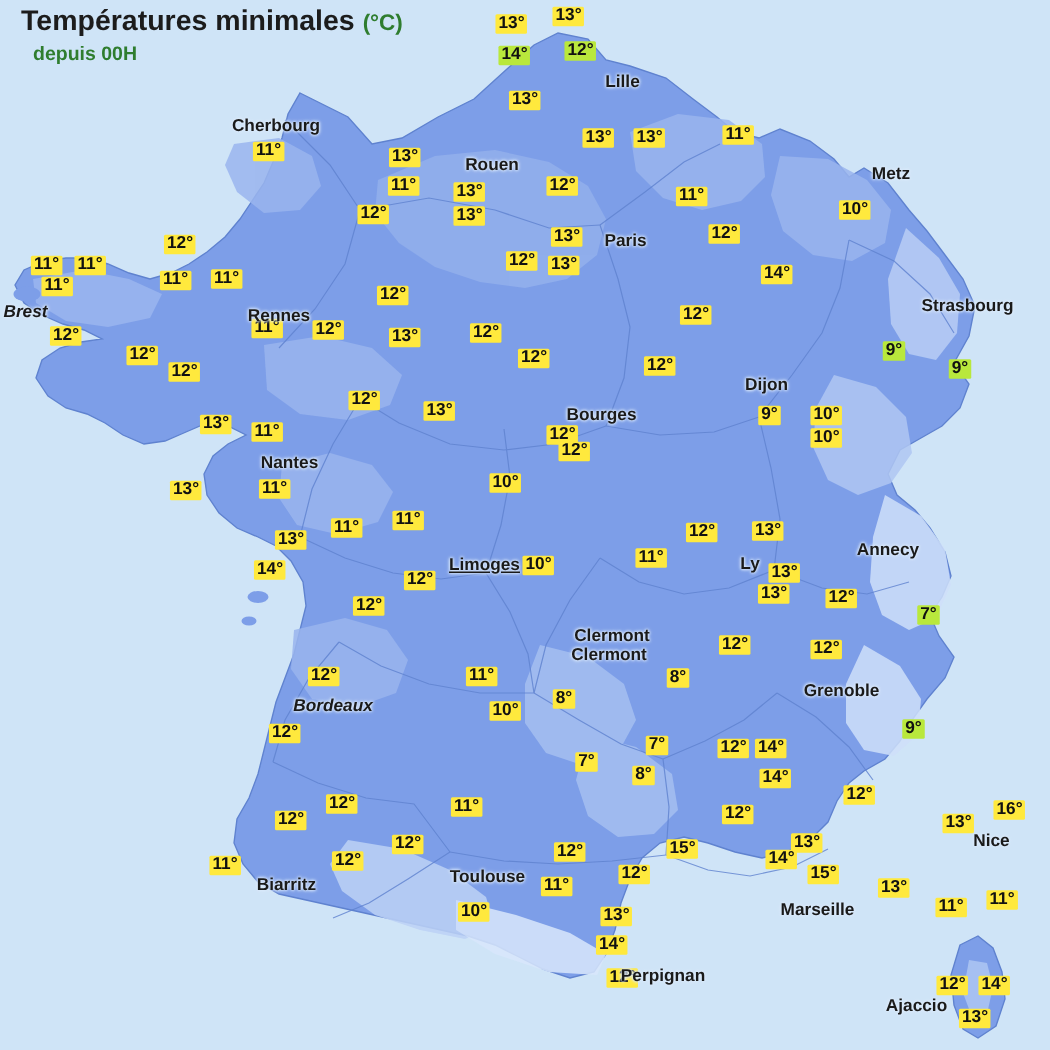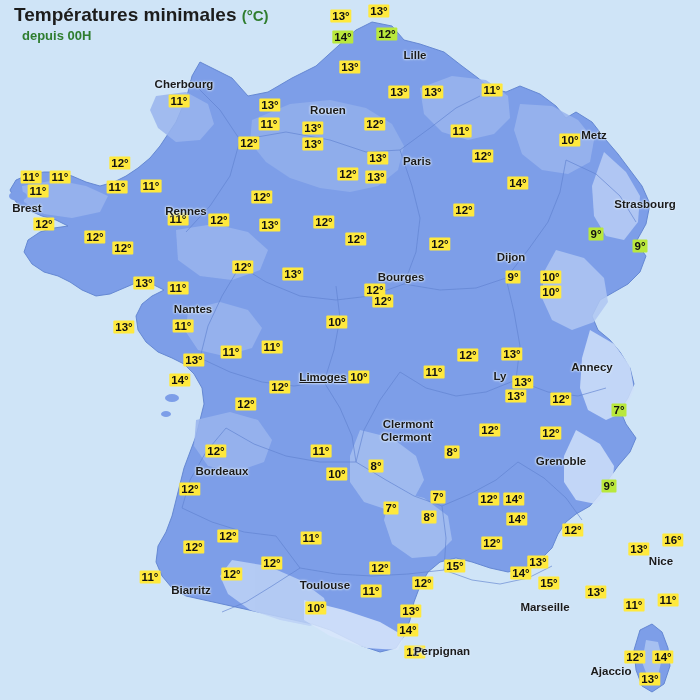--- a/index.html
+++ b/index.html
@@ -269,37 +269,37 @@
       <div class="temp" style="left: 316px; top: 608px;">10°</div>
       <div class="temp" style="left: 411px; top: 611px;">13°</div>
       <div class="temp" style="left: 408px; top: 630px;">14°</div>
       <div class="temp" style="left: 415px; top: 652px;">12°</div>
       <div class="temp" style="left: 635px; top: 657px;">12°</div>
       <div class="temp" style="left: 663px; top: 657px;">14°</div>
       <div class="temp" style="left: 650px; top: 679px;">13°</div>
     </div>
   <div id="city-layer">
       <div class="city" style="left: 184px; top: 84px;">Cherbourg</div>
-      <div class="city" style="left: 27px; top: 208px;">Brest</div>
+      <div class="city" style="left: 17px; top: 208px; font-style: italic;">Brest</div>
       <div class="city" style="left: 186px; top: 211px;">Rennes</div>
       <div class="city" style="left: 328px; top: 110px;">Rouen</div>
       <div class="city" style="left: 415px; top: 55px;">Lille</div>
       <div class="city" style="left: 417px; top: 161px;">Paris</div>
-      <div class="city" style="left: 570px; top: 135px; padding-left: 48px;">Metz</div>
+      <div class="city" style="left: 570px; top: 116px; padding-left: 48px;">Metz</div>
       <div class="city" style="left: 645px; top: 204px;">Strasbourg</div>
       <div class="city" style="left: 193px; top: 309px;">Nantes</div>
       <div class="city" style="left: 401px; top: 277px;">Bourges</div>
       <div class="city" style="left: 511px; top: 257px;">Dijon</div>
       <div class="city" style="left: 323px; top: 377px; text-decoration: underline;">Limoges</div>
       <div class="city" style="left: 500px; top: 376px;">Ly</div>
       <div class="city" style="left: 592px; top: 367px;">Annecy</div>
       <div class="city" style="left: 408px; top: 424px;">Clermont</div>
       <div class="city" style="left: 406px; top: 437px;">Clermont</div>
       <div class="city" style="left: 561px; top: 461px;">Grenoble</div>
-      <div class="city" style="left: 222px; top: 471px;">Bordeaux</div>
+      <div class="city" style="left: 222px; top: 471px; font-style: italic;">Bordeaux</div>
       <div class="city" style="left: 325px; top: 585px;">Toulouse</div>
       <div class="city" style="left: 155px; top: 590px; margin-left: 36px;">Biarritz</div>
       <div class="city" style="left: 545px; top: 607px;">Marseille</div>
       <div class="city" style="left: 661px; top: 561px;">Nice</div>
       <div class="city" style="left: 611px; top: 671px;">Ajaccio</div>
       <div class="city" style="left: 442px; top: 651px;">Perpignan</div>
     </div>
 </div>
 
 </body></html>

